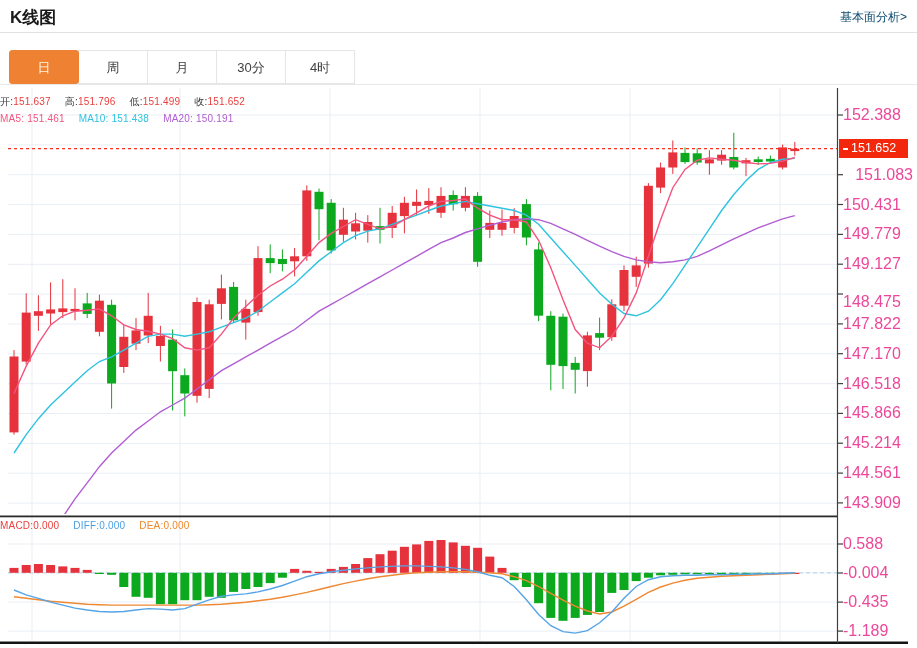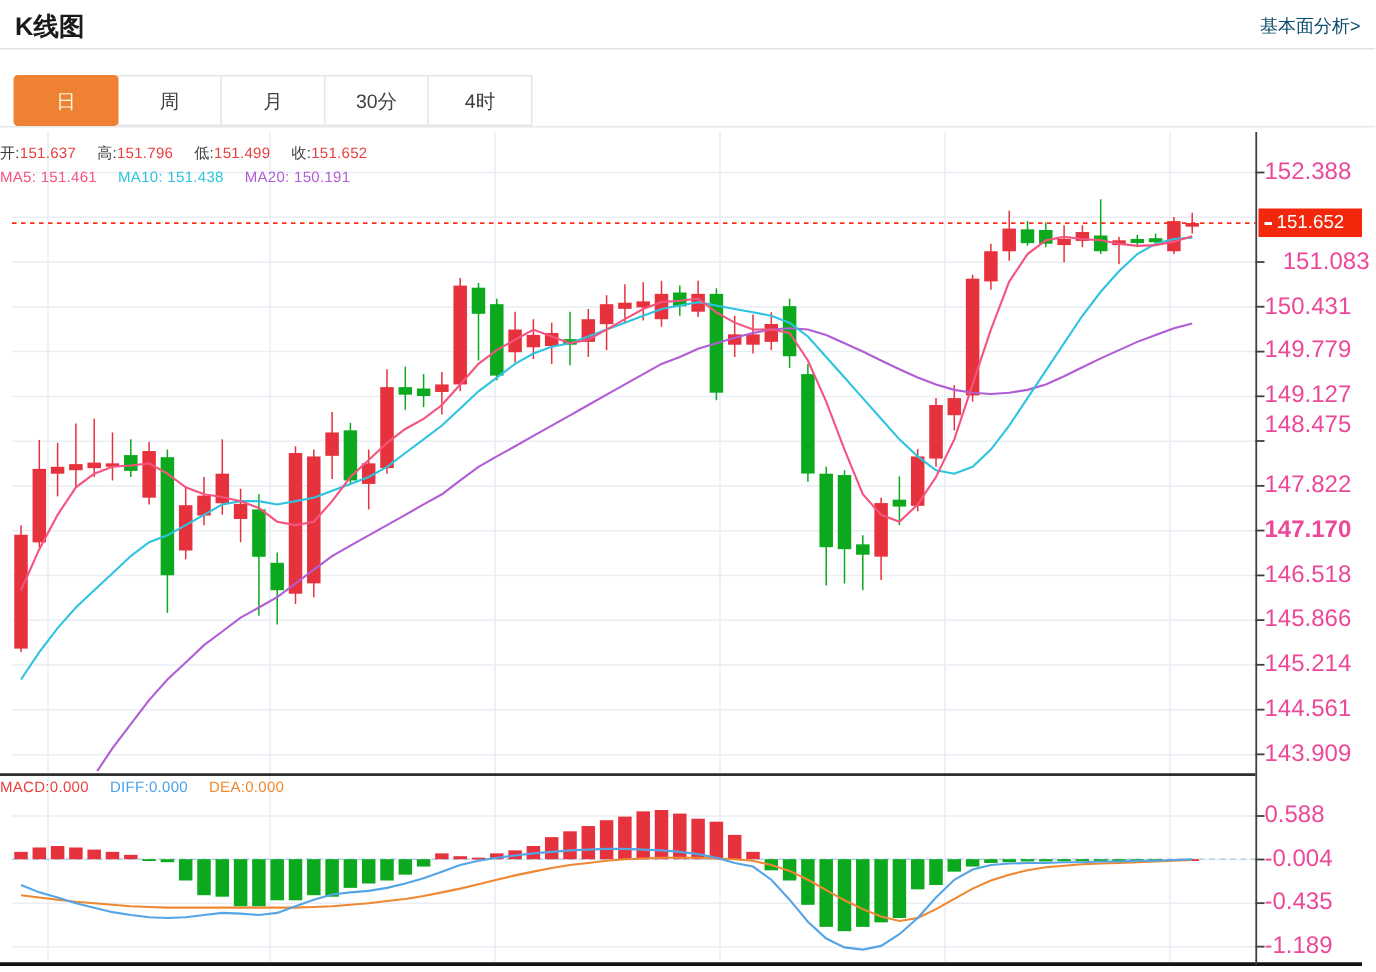--- a/index.html
+++ b/index.html
@@ -441,23 +441,23 @@
   <div class="legend" id="legend-ohlc"><span class="li"><span style="color: rgb(60, 60, 60);">开:</span><span style="color: rgb(232, 64, 63);">151.637</span></span><span class="li"><span style="color: rgb(60, 60, 60);">高:</span><span style="color: rgb(232, 64, 63);">151.796</span></span><span class="li"><span style="color: rgb(60, 60, 60);">低:</span><span style="color: rgb(232, 64, 63);">151.499</span></span><span class="li"><span style="color: rgb(60, 60, 60);">收:</span><span style="color: rgb(232, 64, 63);">151.652</span></span></div>
   <div class="legend" id="legend-ma"><span class="li"><span style="color: rgb(244, 84, 127);">MA5: </span><span style="color: rgb(244, 84, 127);">151.461</span></span><span class="li"><span style="color: rgb(46, 195, 223);">MA10: </span><span style="color: rgb(46, 195, 223);">151.438</span></span><span class="li"><span style="color: rgb(177, 93, 212);">MA20: </span><span style="color: rgb(177, 93, 212);">150.191</span></span></div>
   <div class="legend" id="legend-macd"><span class="li"><span style="color: rgb(232, 65, 62);">MACD:</span><span style="color: rgb(232, 65, 62);">0.000</span></span><span class="li"><span style="color: rgb(74, 161, 232);">DIFF:</span><span style="color: rgb(74, 161, 232);">0.000</span></span><span class="li"><span style="color: rgb(240, 136, 43);">DEA:</span><span style="color: rgb(240, 136, 43);">0.000</span></span></div>
 
   <div id="axis-labels">
       <div class="tick" style="top: 107px;">152.388</div>
       <div class="tick" style="top: 167px; text-align: right;">151.083</div>
       <div class="tick" style="top: 197px;">150.431</div>
       <div class="tick" style="top: 226px;">149.779</div>
       <div class="tick" style="top: 256px;">149.127</div>
-      <div class="tick" style="top: 276px;">148.475</div>
+      <div class="tick" style="top: 294px;">148.475</div>
       <div class="tick" style="top: 316px;">147.822</div>
-      <div class="tick" style="top: 346px; font-weight: bold;">147.170</div>
+      <div class="tick" style="top: 346px;">147.170</div>
       <div class="tick" style="top: 376px;">146.518</div>
       <div class="tick" style="top: 405px;">145.866</div>
       <div class="tick" style="top: 435px;">145.214</div>
       <div class="tick" style="top: 465px;">144.561</div>
       <div class="tick" style="top: 495px;">143.909</div>
       <div class="tick" style="top: 536px;">0.588</div>
       <div class="tick" style="top: 565px;">-0.004</div>
       <div class="tick" style="top: 594px;">-0.435</div>
       <div class="tick" style="top: 623px;">-1.189</div>
     </div>

